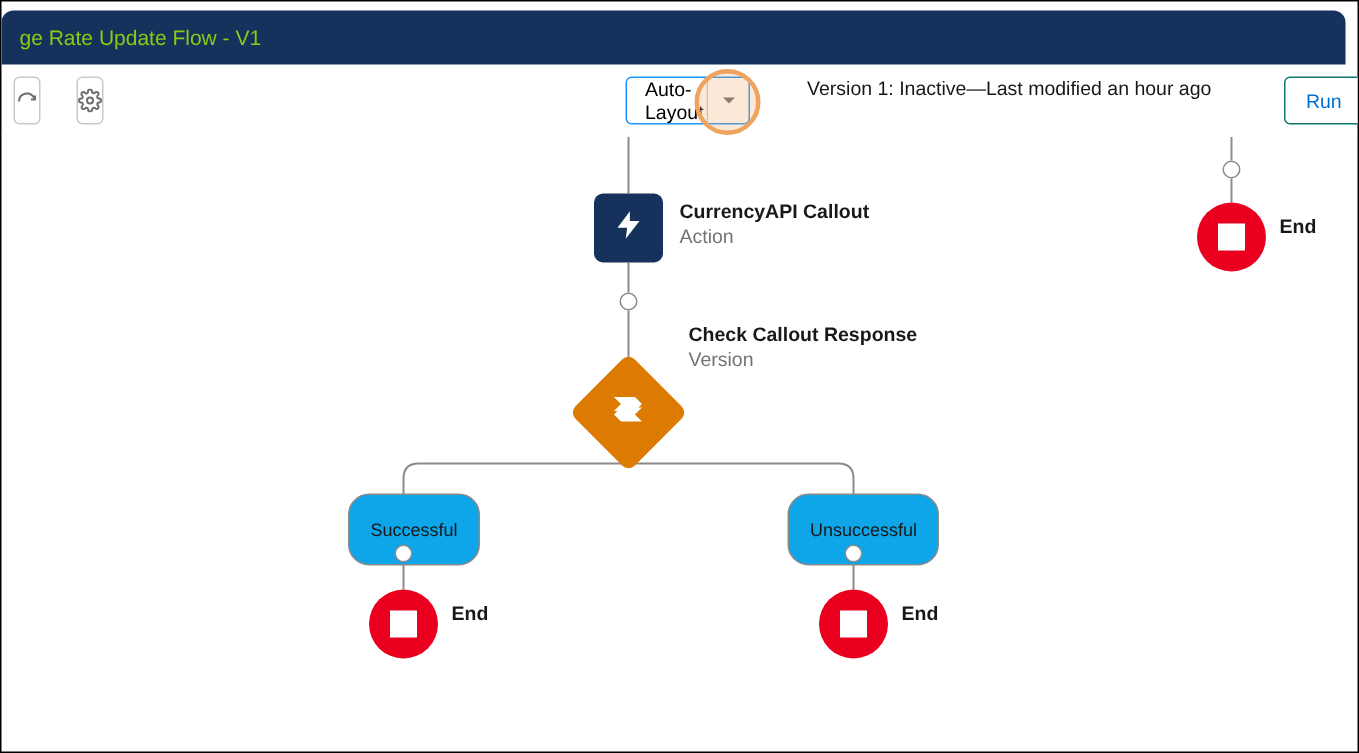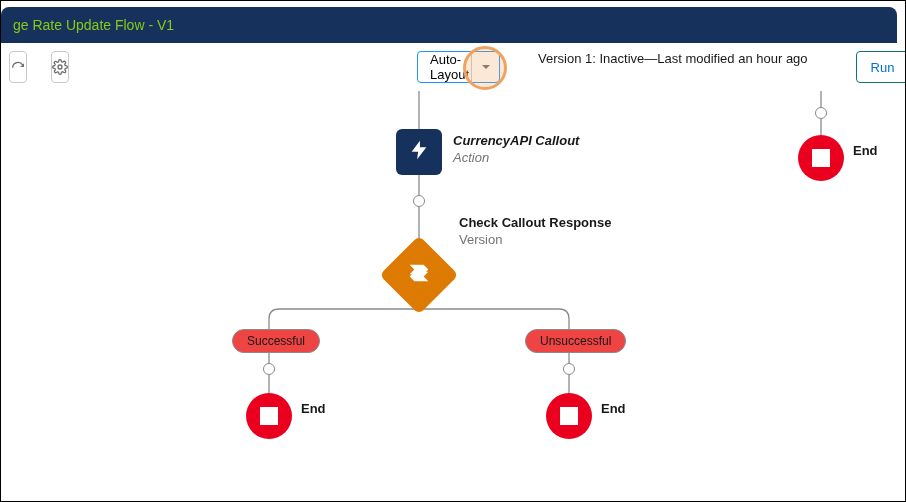--- a/index.html
+++ b/index.html
@@ -158,23 +158,23 @@
       height: 12px;
       border: 1px solid #8a8a8a;
       border-radius: 50%;
       background: #fff;
     }
     
     .pill {
       position: absolute;
       border: 1px solid #8a8a8a;
       border-radius: 14px;
-      background: #ef4444;
+      background: #0ea5e9;
       font-size: 12px;
-      padding: 4px 14px;
+      padding: 16px 14px;
       color: #181818;
     }
     
     svg.connectors {
       position: absolute;
       top: 0;
       left: 0;
       width: 100%;
       height: 100%;
       pointer-events: none;
@@ -256,21 +256,21 @@
     <line x1="820" y1="28" x2="820" y2="44"></line>
   </svg>
 
   <div class="node-action" style="left:395px; top:38px;">
     <span class="bolt-icon">
       <svg viewBox="0 0 24 24" fill="#fff">
           <path d="M13 2 L4 14 H11 L10 22 L20 9 H13 Z"></path>
         </svg>
     </span>
   </div>
-  <div class="node-label" style="left:452px; top:42px;font-style:italic;">
+  <div class="node-label" style="left:452px; top:42px;">
     <div class="title">CurrencyAPI Callout</div>
     <div class="subtitle">Action</div>
   </div>
 
   <div class="add-circle" style="left:412px; top:104px;"></div>
 
   <div class="node-decision" style="left:390px; top:156px;">
     <span class="decision-icon">
       <svg viewBox="0 0 24 24" fill="#fff">
           <path d="M4 8 h12 l4 4 -4 4 H4 l4-4 Z" transform="translate(0,-3)"></path>

